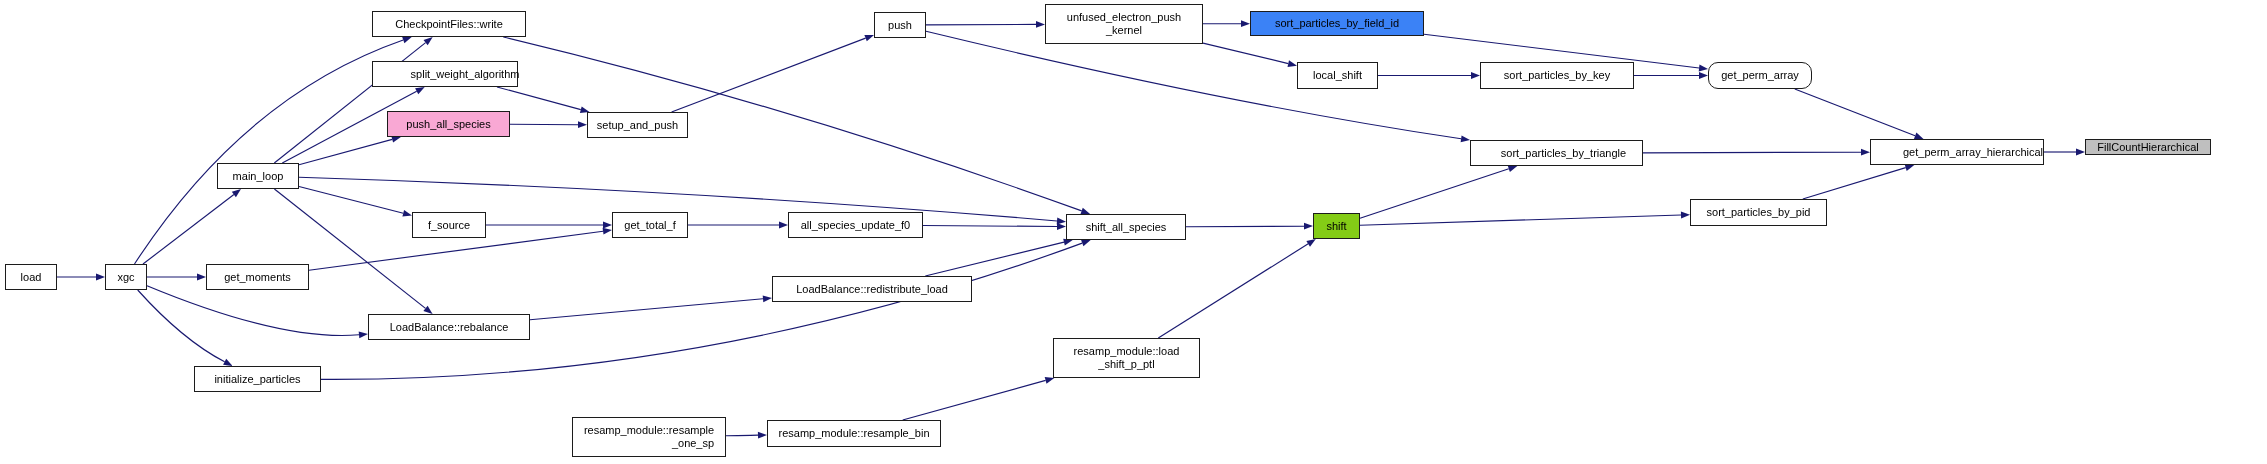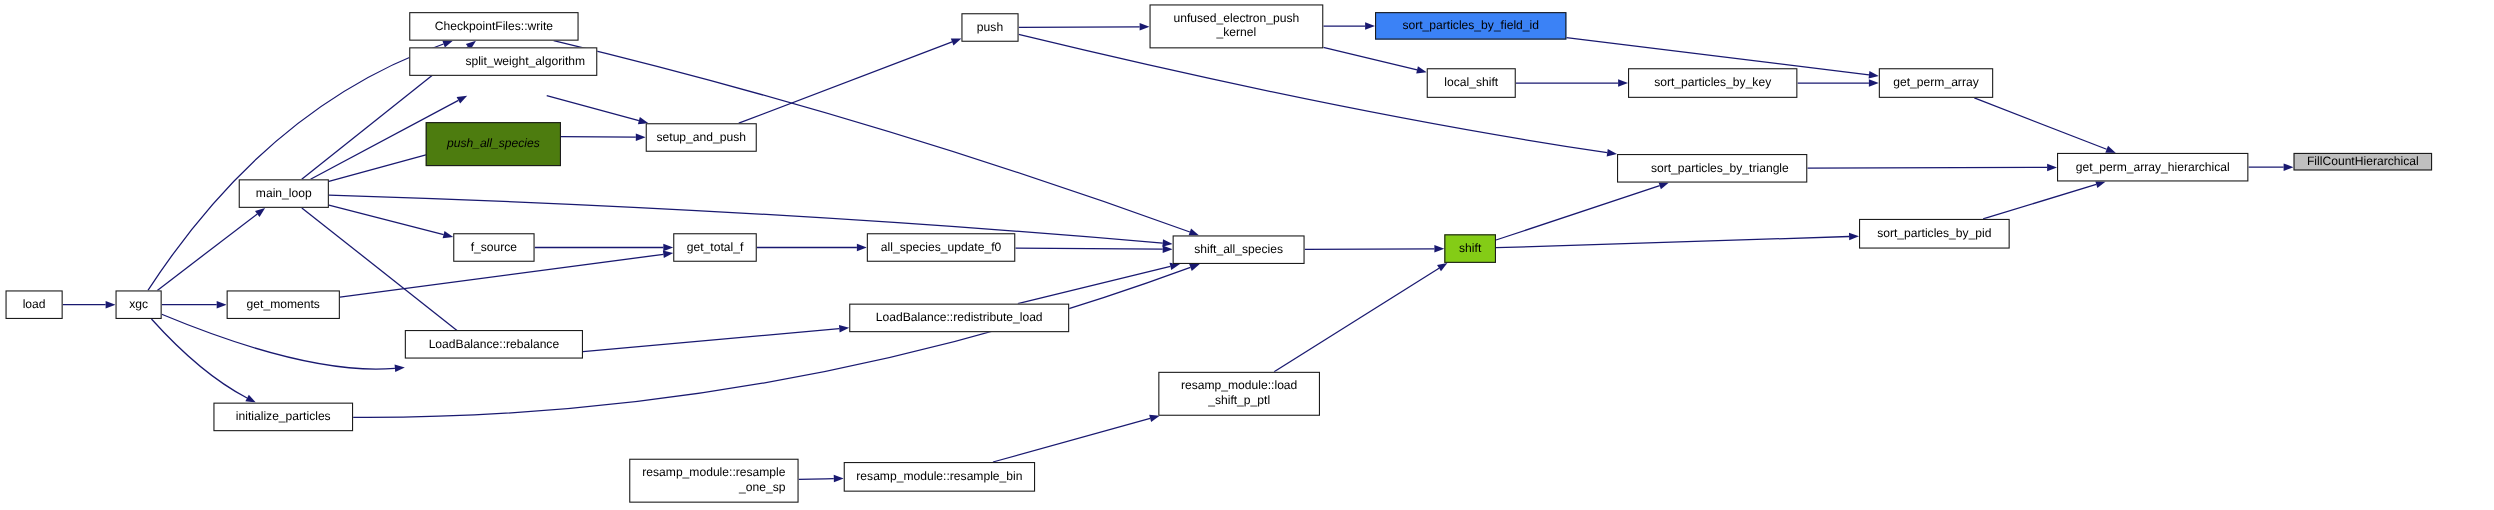--- a/index.html
+++ b/index.html
@@ -114,40 +114,40 @@
       <polygon points="1054.3,378.0 1046.5,383.7 1044.7,377.1" fill="#191970"></polygon>
       <path d="M1158.3,338.0 Q1231.5,292.0 1308.2,243.8" stroke="#191970" stroke-width="1.15" fill="none"></path>
       <polygon points="1315.8,239.0 1310.0,246.7 1306.4,240.9" fill="#191970"></polygon>
     </svg>
   <div id="node-layer">
       <div class="node" style="left: 5px; top: 264px; width: 52px; height: 26px; background: rgb(255, 255, 255); border-color: rgb(28, 28, 28); color: rgb(0, 0, 0);"><span>load</span></div>
       <div class="node" style="left: 105px; top: 264px; width: 42px; height: 26px; background: rgb(255, 255, 255); border-color: rgb(28, 28, 28); color: rgb(0, 0, 0);"><span>xgc</span></div>
       <div class="node" style="left: 217px; top: 163px; width: 82px; height: 26px; background: rgb(255, 255, 255); border-color: rgb(28, 28, 28); color: rgb(0, 0, 0);"><span>main_loop</span></div>
       <div class="node" style="left: 206px; top: 264px; width: 103px; height: 26px; background: rgb(255, 255, 255); border-color: rgb(28, 28, 28); color: rgb(0, 0, 0);"><span>get_moments</span></div>
       <div class="node" style="left: 372px; top: 11px; width: 154px; height: 26px; background: rgb(255, 255, 255); border-color: rgb(28, 28, 28); color: rgb(0, 0, 0);"><span>CheckpointFiles::write</span></div>
-      <div class="node" style="left: 372px; top: 43px; width: 171px; height: 26px; background: rgb(255, 255, 255); border-color: rgb(28, 28, 28); color: rgb(0, 0, 0); padding-left: 40px;"><span>split_weight_algorithm</span></div>
-      <div class="node" style="left: 387px; top: 111px; width: 123px; height: 40px; background: #4d7c0f; border-color: rgb(28, 28, 28); color: rgb(0, 0, 0); font-style: italic;"><span>push_all_species</span></div>
+      <div class="node" style="left: 372px; top: 61px; width: 146px; height: 26px; background: rgb(255, 255, 255); border-color: rgb(28, 28, 28); color: rgb(0, 0, 0); padding-left: 40px;"><span>split_weight_algorithm</span></div>
+      <div class="node" style="left: 387px; top: 111px; width: 123px; height: 26px; background: #f9a8d4; border-color: rgb(28, 28, 28); color: rgb(0, 0, 0);"><span>push_all_species</span></div>
       <div class="node" style="left: 587px; top: 112px; width: 101px; height: 26px; background: rgb(255, 255, 255); border-color: rgb(28, 28, 28); color: rgb(0, 0, 0);"><span>setup_and_push</span></div>
       <div class="node" style="left: 874px; top: 12px; width: 52px; height: 26px; background: rgb(255, 255, 255); border-color: rgb(28, 28, 28); color: rgb(0, 0, 0);"><span>push</span></div>
       <div class="node" style="left: 1045px; top: 4px; width: 158px; height: 40px; background: rgb(255, 255, 255); border-color: rgb(28, 28, 28); color: rgb(0, 0, 0);"><span>unfused_electron_push
 _kernel</span></div>
       <div class="node" style="left: 1250px; top: 11px; width: 174px; height: 25px; background: #3b82f6; border-color: rgb(28, 28, 28); color: rgb(0, 0, 0);"><span>sort_particles_by_field_id</span></div>
       <div class="node" style="left: 1297px; top: 62px; width: 81px; height: 27px; background: rgb(255, 255, 255); border-color: rgb(28, 28, 28); color: rgb(0, 0, 0);"><span>local_shift</span></div>
       <div class="node" style="left: 1480px; top: 62px; width: 154px; height: 27px; background: rgb(255, 255, 255); border-color: rgb(28, 28, 28); color: rgb(0, 0, 0);"><span>sort_particles_by_key</span></div>
-      <div class="node" style="left: 1708px; top: 62px; width: 104px; height: 27px; background: rgb(255, 255, 255); border-color: rgb(28, 28, 28); color: rgb(0, 0, 0);"><span>get_perm_array</span></div>
+      <div class="node" style="left: 1708px; top: 62px; width: 104px; height: 27px; background: rgb(255, 255, 255); border-color: rgb(28, 28, 28); color: rgb(0, 0, 0); border-radius: 10px;"><span>get_perm_array</span></div>
       <div class="node" style="left: 1470px; top: 140px; width: 173px; height: 26px; background: rgb(255, 255, 255); border-color: rgb(28, 28, 28); color: rgb(0, 0, 0); padding-left: 14px;"><span>sort_particles_by_triangle</span></div>
-      <div class="node" style="left: 1870px; top: 139px; width: 174px; height: 26px; background: rgb(255, 255, 255); border-color: rgb(28, 28, 28); color: rgb(0, 0, 0);"><span>get_perm_array_hierarchical</span></div>
+      <div class="node" style="left: 1870px; top: 139px; width: 174px; height: 26px; background: rgb(255, 255, 255); border-color: rgb(28, 28, 28); color: rgb(0, 0, 0); justify-content: flex-end;"><span>get_perm_array_hierarchical</span></div>
       <div class="node highlight" style="left: 2085px; top: 139px; width: 126px; height: 16px; background: rgb(191, 191, 191); border-color: rgb(28, 28, 28); color: rgb(0, 0, 0);"><span>FillCountHierarchical</span></div>
       <div class="node" style="left: 1690px; top: 199px; width: 137px; height: 27px; background: rgb(255, 255, 255); border-color: rgb(28, 28, 28); color: rgb(0, 0, 0);"><span>sort_particles_by_pid</span></div>
       <div class="node" style="left: 1313px; top: 213px; width: 47px; height: 26px; background: #84cc16; border-color: rgb(28, 28, 28); color: rgb(0, 0, 0);"><span>shift</span></div>
       <div class="node" style="left: 1066px; top: 214px; width: 120px; height: 26px; background: rgb(255, 255, 255); border-color: rgb(28, 28, 28); color: rgb(0, 0, 0);"><span>shift_all_species</span></div>
       <div class="node" style="left: 412px; top: 212px; width: 74px; height: 26px; background: rgb(255, 255, 255); border-color: rgb(28, 28, 28); color: rgb(0, 0, 0);"><span>f_source</span></div>
       <div class="node" style="left: 612px; top: 212px; width: 76px; height: 26px; background: rgb(255, 255, 255); border-color: rgb(28, 28, 28); color: rgb(0, 0, 0);"><span>get_total_f</span></div>
       <div class="node" style="left: 788px; top: 212px; width: 135px; height: 26px; background: rgb(255, 255, 255); border-color: rgb(28, 28, 28); color: rgb(0, 0, 0);"><span>all_species_update_f0</span></div>
-      <div class="node" style="left: 368px; top: 300px; width: 162px; height: 26px; background: rgb(255, 255, 255); border-color: rgb(28, 28, 28); color: rgb(0, 0, 0);"><span>LoadBalance::rebalance</span></div>
+      <div class="node" style="left: 368px; top: 314px; width: 162px; height: 26px; background: rgb(255, 255, 255); border-color: rgb(28, 28, 28); color: rgb(0, 0, 0);"><span>LoadBalance::rebalance</span></div>
       <div class="node" style="left: 772px; top: 276px; width: 200px; height: 26px; background: rgb(255, 255, 255); border-color: rgb(28, 28, 28); color: rgb(0, 0, 0); align-items: center;"><span>LoadBalance::redistribute_load</span></div>
       <div class="node" style="left: 194px; top: 366px; width: 127px; height: 26px; background: rgb(255, 255, 255); border-color: rgb(28, 28, 28); color: rgb(0, 0, 0);"><span>initialize_particles</span></div>
       <div class="node" style="left: 1053px; top: 338px; width: 147px; height: 40px; background: rgb(255, 255, 255); border-color: rgb(28, 28, 28); color: rgb(0, 0, 0);"><span>resamp_module::load
 _shift_p_ptl</span></div>
       <div class="node" style="left: 572px; top: 417px; width: 154px; height: 40px; background: rgb(255, 255, 255); border-color: rgb(28, 28, 28); color: rgb(0, 0, 0); text-align: right;"><span>resamp_module::resample
 _one_sp</span></div>
       <div class="node" style="left: 767px; top: 420px; width: 174px; height: 27px; background: rgb(255, 255, 255); border-color: rgb(28, 28, 28); color: rgb(0, 0, 0);"><span>resamp_module::resample_bin</span></div>
     </div>
 </div>
 

